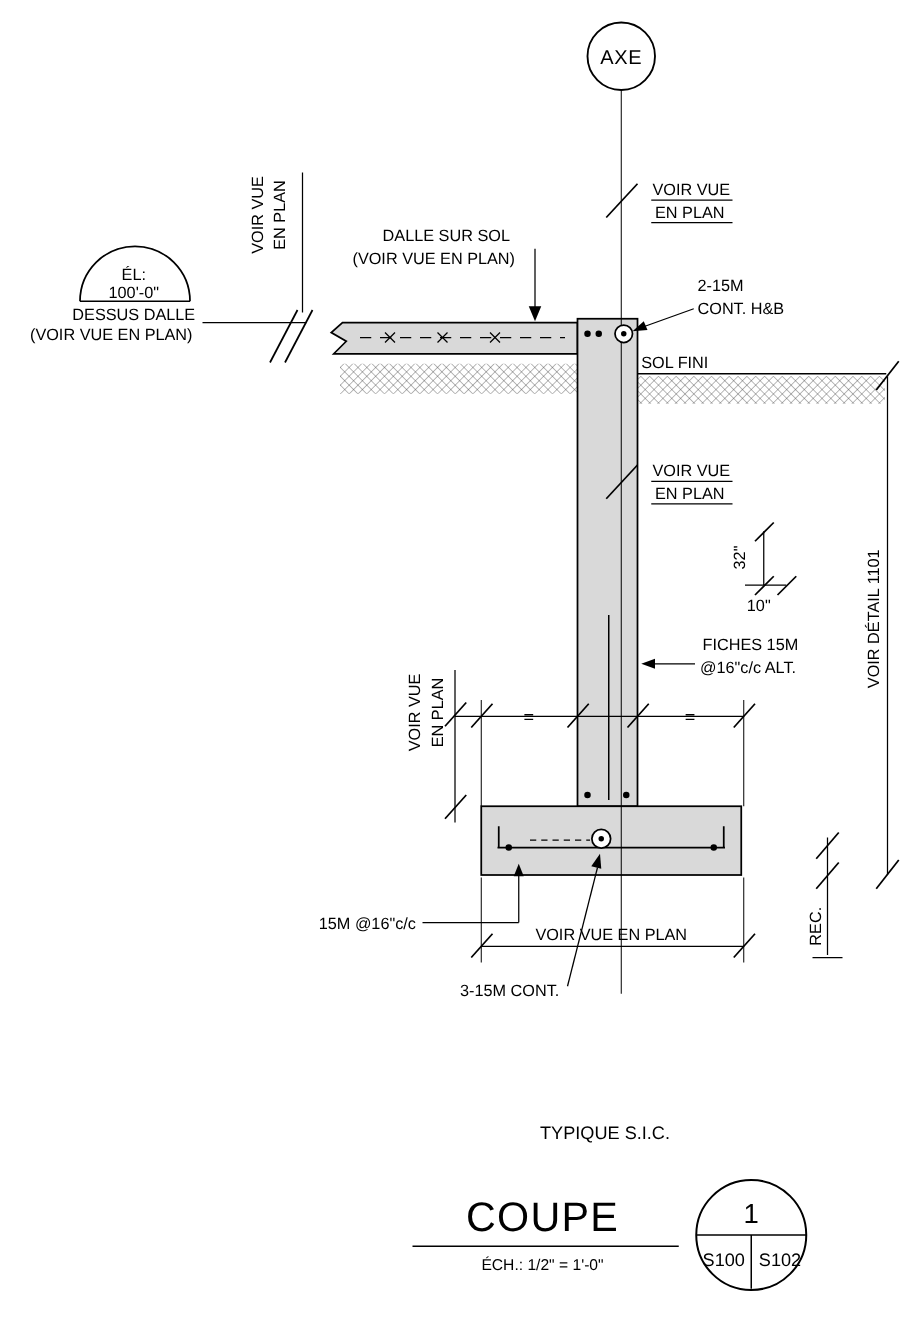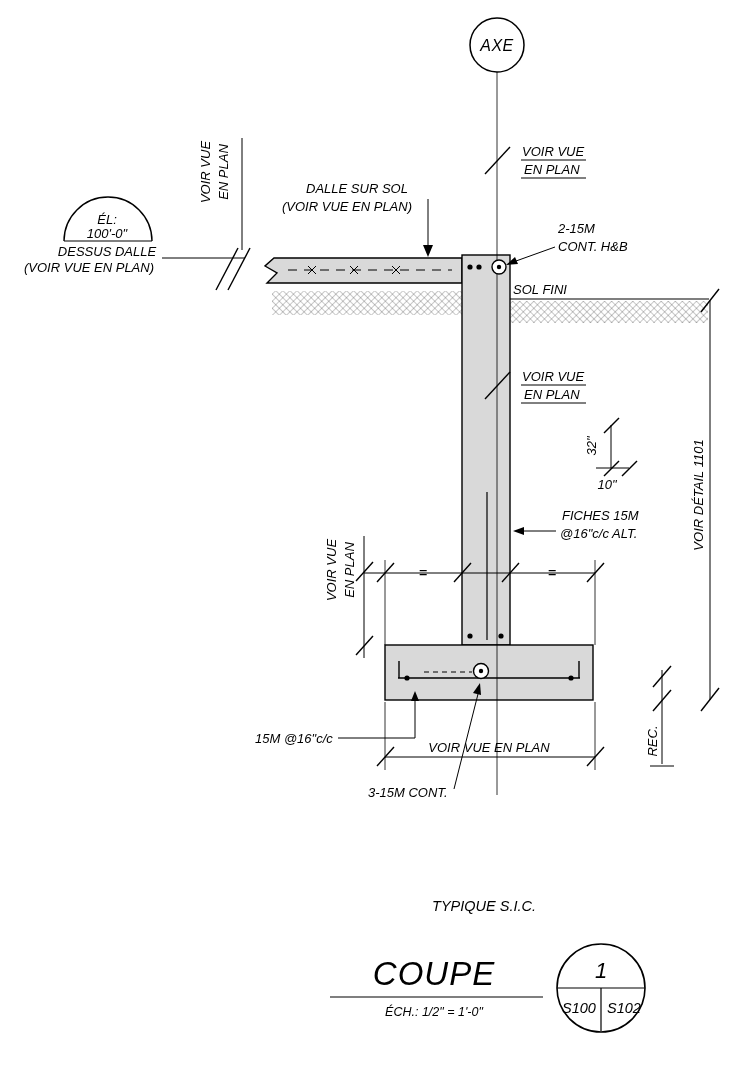--- a/index.html
+++ b/index.html
@@ -1,17 +1,17 @@
 <!DOCTYPE html>
 <html><head>
 <meta charset="utf-8">
 <style>
   * { margin:0; padding:0; box-sizing:border-box; }
   html,body { background:#ffffff; }
-  .stage { width:733px; height:1069px; background:#ffffff; position:relative; overflow:hidden;font-style:italic; }
+  .stage { width:733px; height:1069px; background:#ffffff; position:relative; overflow:hidden; }
   svg { display:block; }
   text { font-family:"Liberation Sans","DejaVu Sans",sans-serif; fill:#000; }
   .t   { font-size:13px; }
   .ts  { font-size:12.5px; }
   .t14 { font-size:14.5px; }
   .t16 { font-size:16px; letter-spacing:.5px; }
   .t22 { font-size:22px; }
   .t34 { font-size:33px; letter-spacing:1px; }
   .mid { text-anchor:middle; }
   .ln   { stroke:#000; stroke-width:1;   fill:none; }

